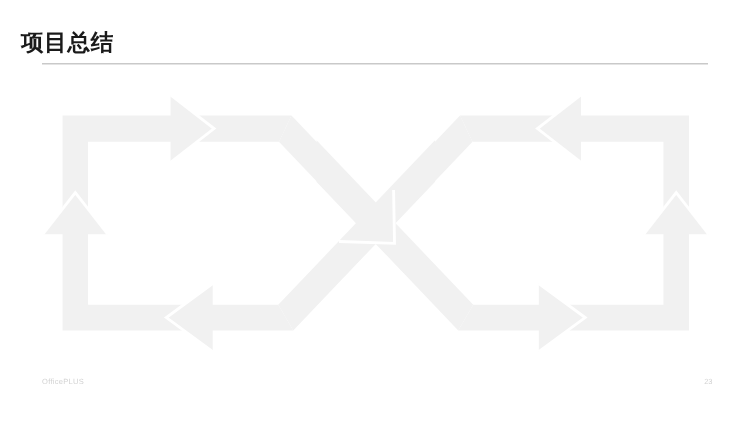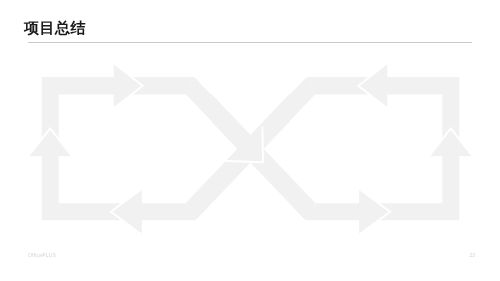--- a/index.html
+++ b/index.html
@@ -1,18 +1,18 @@
 <!DOCTYPE html>
 <html><head>
 <meta charset="utf-8">
 <style>
   html,body{margin:0;padding:0;}
   body{width:500px;height:281px;background:#fff;font-family:"Liberation Sans",sans-serif;overflow:hidden;}
   .slide{position:relative;width:500px;height:281px;background:#fff;}
-  .title{position:absolute;left:24px;top:19px;font-size:15px;font-weight:bold;color:#1a1a1a;letter-spacing:.5px;text-align:center;}
+  .title{position:absolute;left:14px;top:19px;font-size:15px;font-weight:bold;color:#1a1a1a;letter-spacing:.5px;text-align:center;}
   .rule{position:absolute;left:28px;top:42px;width:444px;height:1px;background:#c9c9c9;}
   svg.diagram{position:absolute;left:0;top:0;width:500px;height:281px;}
   .band polygon{fill:#f1f1f1;}
   .sep{fill:none;stroke:#fff;stroke-width:1.9;stroke-linejoin:miter;stroke-linecap:butt;}
   .foot{position:absolute;left:28px;top:252px;font-size:5px;color:#d2d2d2;letter-spacing:.2px;}
   .pageno{position:absolute;right:25px;top:252px;font-size:5px;color:#d2d2d2;}
 </style>
 </head>
 <body>
 

